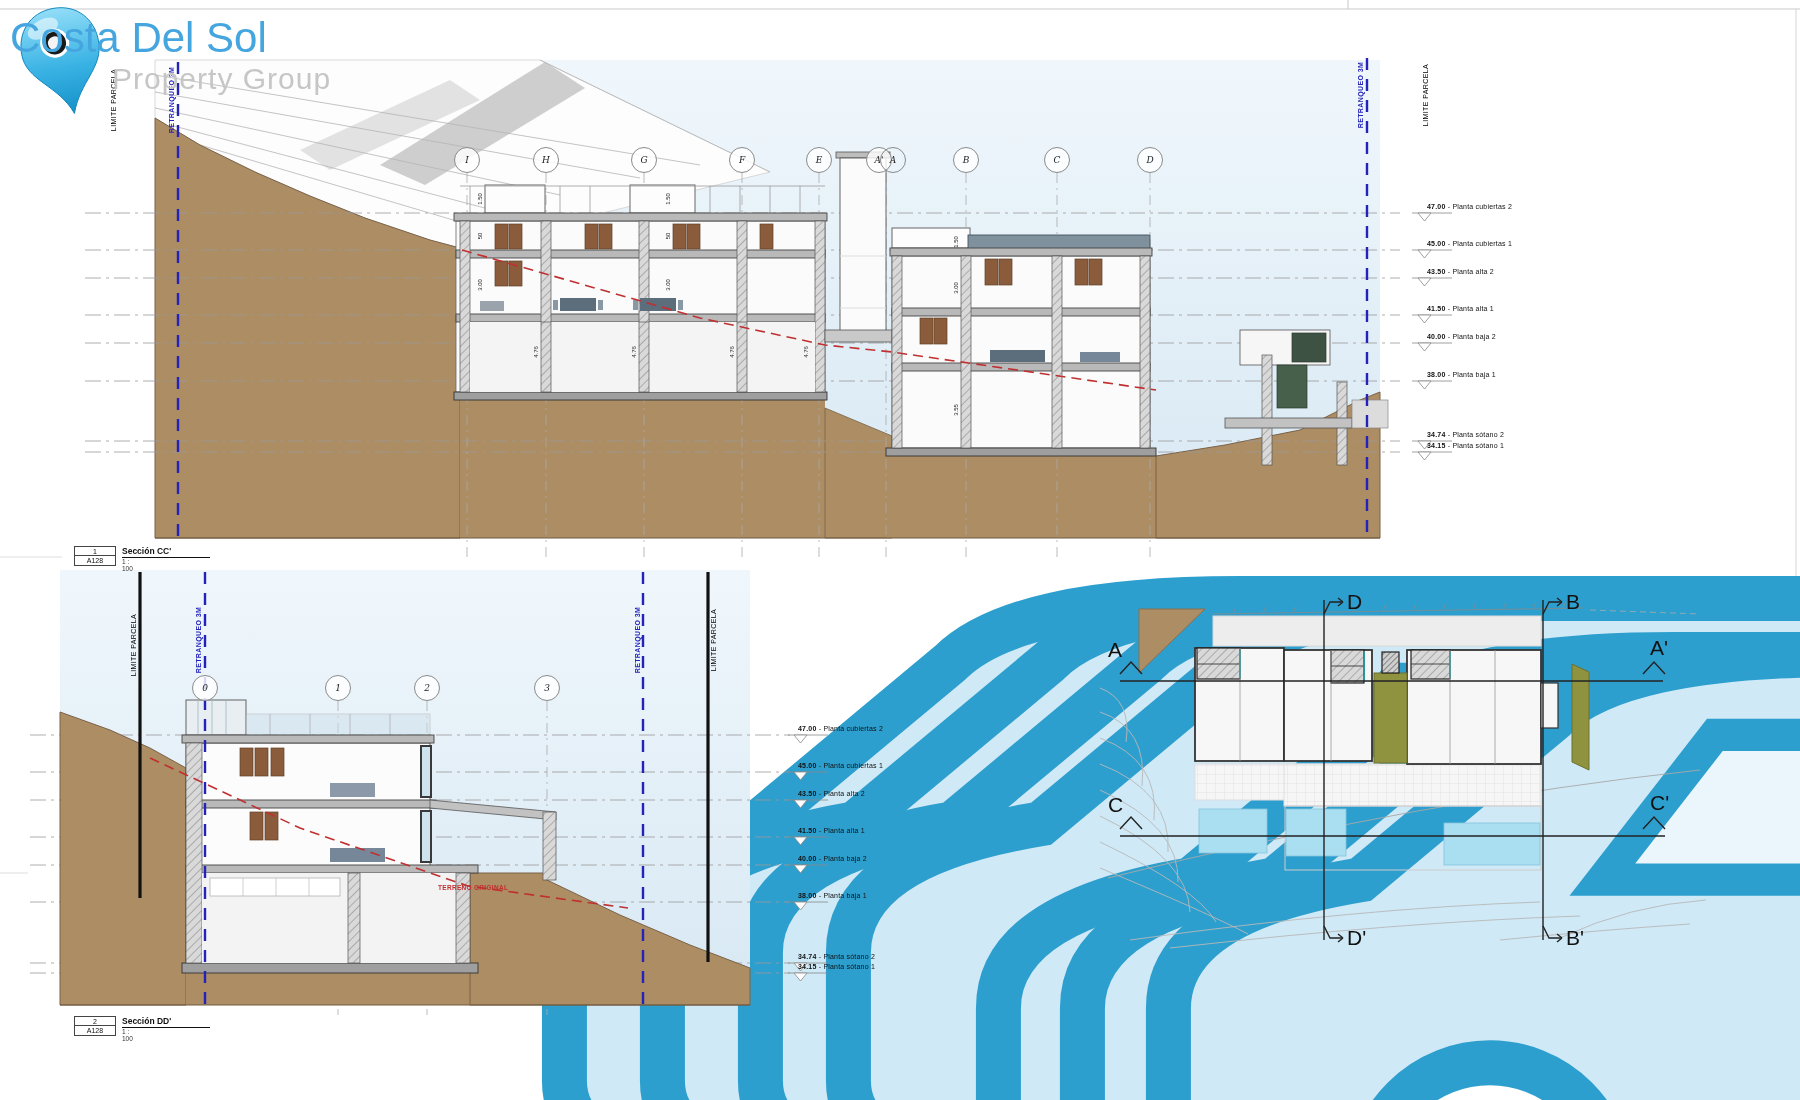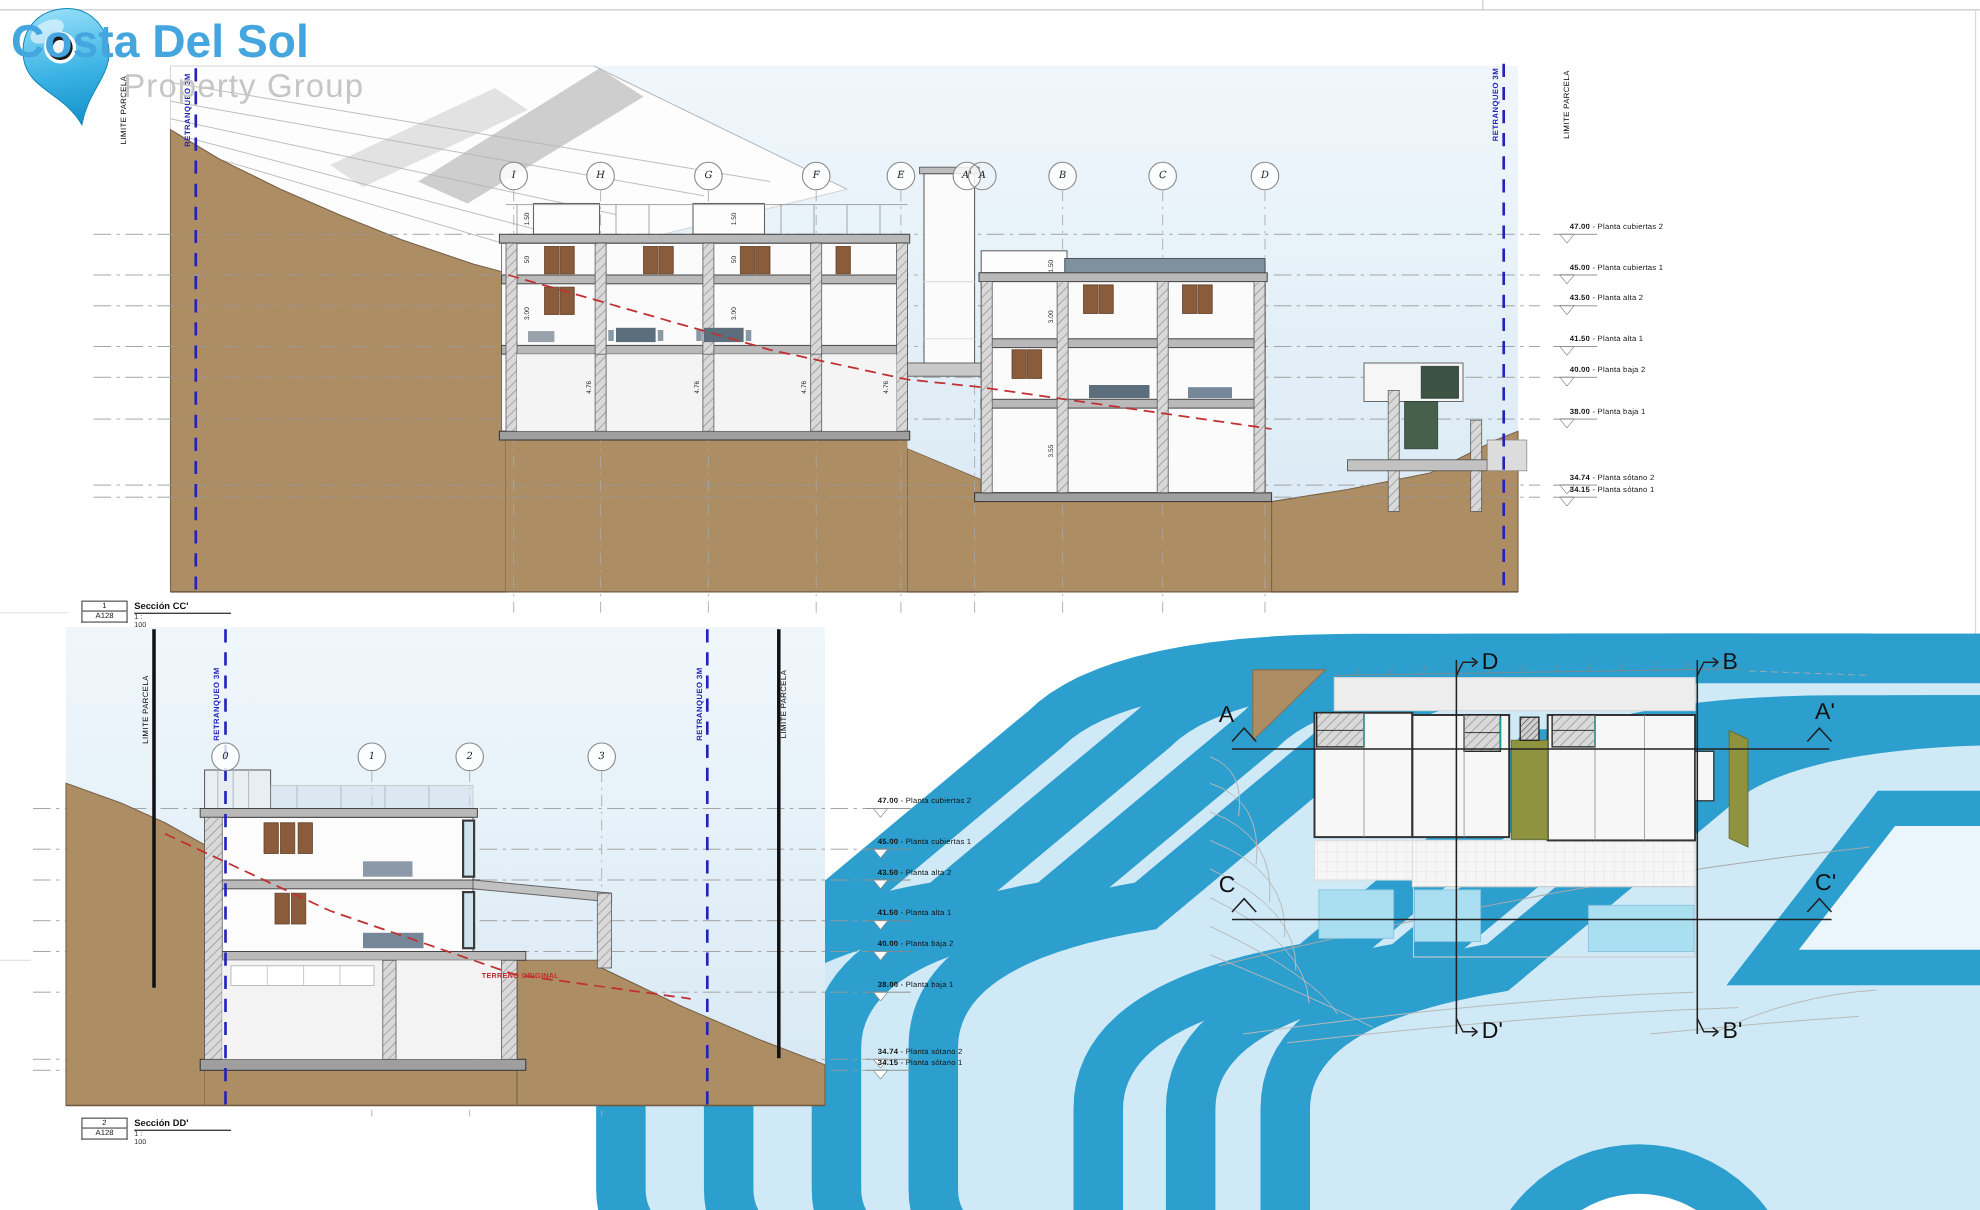--- a/index.html
+++ b/index.html
@@ -17,21 +17,21 @@
   .mark{position:absolute;z-index:2;font-size:21px;color:#111;}
   .tnote{position:absolute;z-index:3;font-size:6.5px;color:#c03030;font-weight:bold;letter-spacing:.3px;}
   .tblock{position:absolute;z-index:2;}
   .tblock .cells{position:absolute;left:0;top:0;width:42px;}
   .tblock .cell{box-sizing:border-box;border:1px solid #444;width:42px;height:10px;font-size:7px;
                 display:flex;align-items:center;justify-content:center;color:#111;}
   .tblock .cell+.cell{border-top:none;}
   .tblock .name{position:absolute;left:48px;top:0;font-size:8.5px;font-weight:bold;color:#111;
                 border-bottom:1px solid #111;padding:0 4px 1px 0;min-width:84px;}
   .tblock .scl{position:absolute;left:48px;top:12px;font-size:6.5px;color:#333;}
-  #logo-title{position:absolute;left:10px;top:14px;z-index:4;font-size:42px;font-weight:bold;
+  #logo-title{position:absolute;left:10px;top:14px;z-index:4;font-size:42px;font-weight:normal;
               color:#45a6df;letter-spacing:0px;}
   #logo-sub{position:absolute;left:112px;top:62px;z-index:3;font-size:30px;color:#c6c6c6;letter-spacing:1px;}
   #logo-pin{position:absolute;left:20px;top:4px;z-index:3;}
 </style>
 </head>
 <body>
 
 <div id="sheet">
 
 <svg id="linework" width="1800" height="1100">

